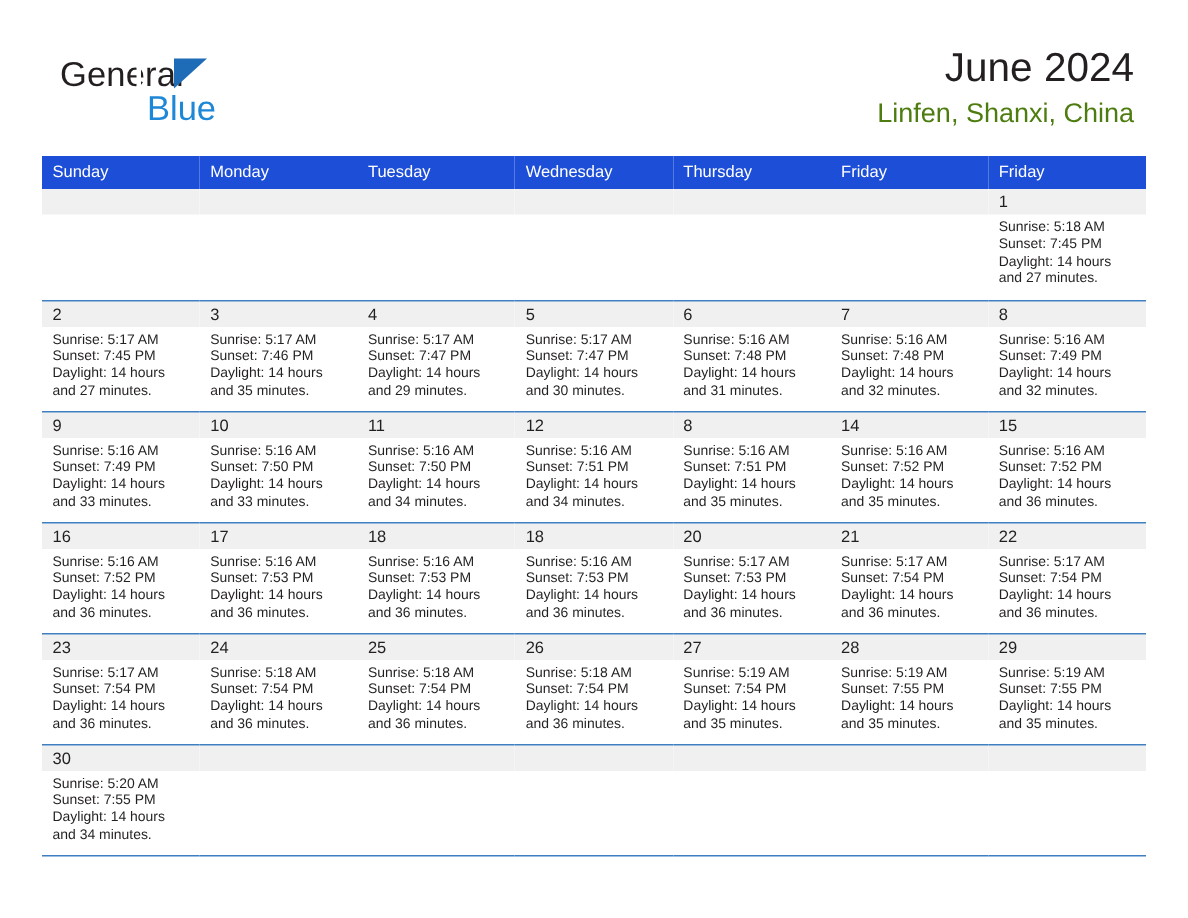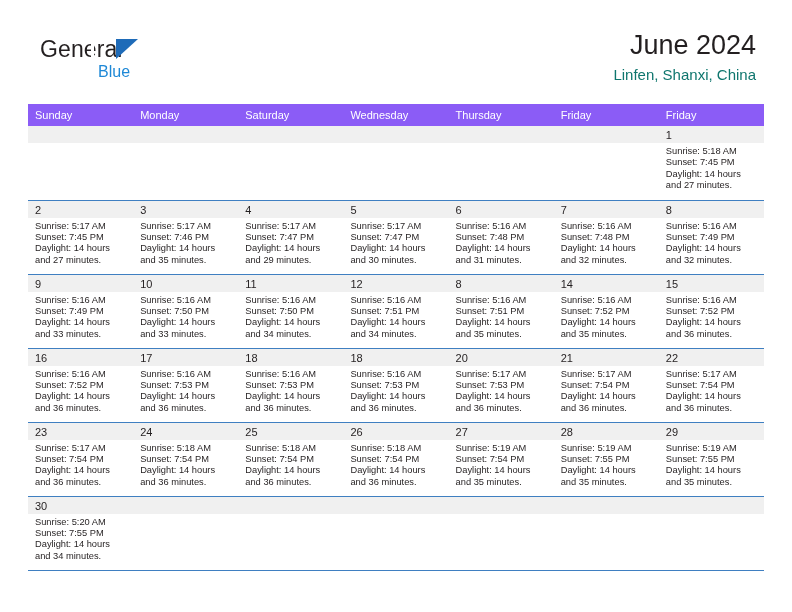--- a/index.html
+++ b/index.html
@@ -51,21 +51,21 @@
     top: 3px;
     width: 0;
     height: 0;
     border-left: 22px solid #1e6bb8;
     border-bottom: 20px solid transparent;
   }
   .logo-blue {
     position: absolute;
     left: 58px;
     top: 23px;
-    font-size: 16px;
+    font-size: 23px;
     color: #1e88d6;
     line-height: 26px;
   }
   .logo-bar {
     position: absolute;
     left: 51px;
     top: 3px;
     width: 3px;
     height: 42px;
     background: #ffffff;
@@ -79,38 +79,38 @@
     margin-left: 20px;
   }
   .cal-title {
     font-size: 27px;
     color: #231f20;
     line-height: 34px;
     font-weight: normal;
     white-space: nowrap;
   }
   .cal-subtitle {
-    font-size: 15px;
-    color: #0f766e;
+    font-size: 18px;
+    color: #4d7c0f;
     line-height: 22px;
     margin-top: 2px;
     white-space: nowrap;
   }
 
   
   .calendar {
     position: absolute;
     left: 28px;
     top: 104px;
     width: 736px;
     border-collapse: collapse;
     table-layout: fixed;
   }
   .calendar th {
-    background: #8b5cf6;
+    background: #1d4ed8;
     color: #ffffff;
     font-size: 11px;
     font-weight: normal;
     text-align: left;
     padding: 5px 0 5px 7px;
     height: 19px;
     box-sizing: border-box;
     border: none;
   }
   .calendar td {
@@ -165,21 +165,21 @@
       <div class="cal-subtitle">Linfen, Shanxi, China</div>
     </div>
 
   </div>
 
   <table class="calendar">
     <thead>
       <tr>
         <th>Sunday</th>
         <th>Monday</th>
-        <th>Saturday</th>
+        <th>Tuesday</th>
         <th>Wednesday</th>
         <th>Thursday</th>
         <th>Friday</th>
         <th>Friday</th>
       </tr>
     </thead>
     <tbody>
         <tr>
           <td class="empty">
             <div class="daynum blank"></div>

